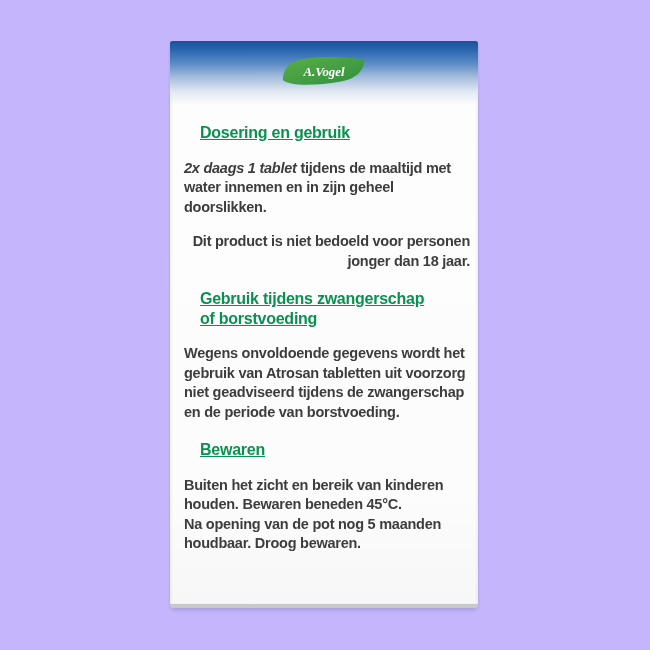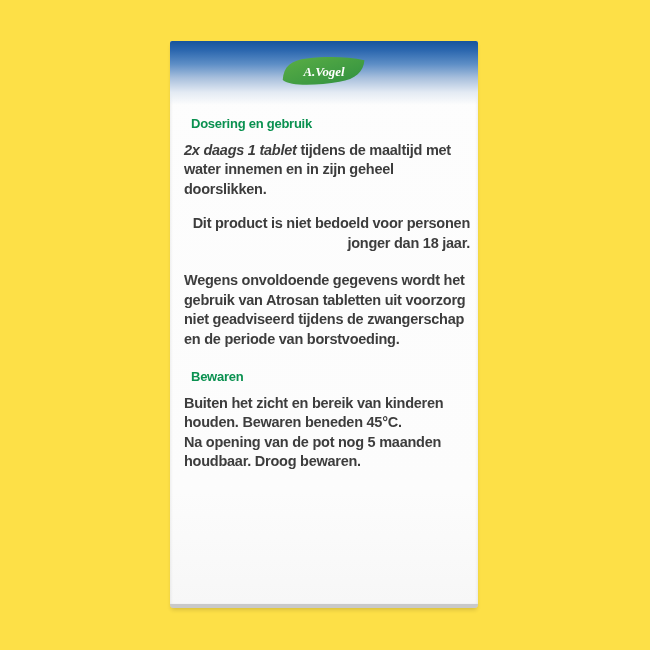--- a/index.html
+++ b/index.html
@@ -5,21 +5,21 @@
   html, body { margin: 0; padding: 0; }
   body {
     width: 650px; height: 650px;
     background: #ffffff;
     font-family: "Liberation Sans", sans-serif;
     overflow: hidden;
   }
   .scene {
     position: relative;
     width: 650px; height: 650px;
-    background: #fde047;
+    background: #c4b5fd;
   }
   .package {
     position: absolute;
     left: 170px; top: 41px;
     width: 308px; height: 563px;
     background: linear-gradient(180deg, #fdfdfd 0%, #fcfcfc 80%, #f7f7f7 100%);
     border-radius: 2px 2px 3px 3px;
     border-bottom: 4px solid #c9c9c9;
     box-shadow:
       inset 2px 0 3px -1px rgba(0,0,0,0.07),
@@ -56,26 +56,27 @@
     left: 14px; top: 66px;
     width: 286px;
     font-size: 14.5px;
     line-height: 19.5px;
     letter-spacing: -0.25px;
     color: var(--body-text, #3d3d3d);
   }
   .content section { margin: 0; }
   .content section + section { margin-top: 18px; }
   .content h2 {
-    margin: 7px;
-    font-size: 13px;
+    margin: 16px;
+    font-size: 16px;
     line-height: 19.5px;
     font-weight: bold;
     color: var(--heading-green, #0a9150);
     white-space: pre-line;
+    text-decoration: underline;
   }
   .content p {
     margin: 0;
     white-space: pre-line;
     font-weight: bold;
   }
   .content p + p { margin-top: 15px; text-align: right; }
   .content em { font-style: italic; }
 </style>
 </head>
@@ -101,20 +102,22 @@
 
       <section>
         <h2>Dosering en gebruik</h2>
         <p><em>2x daags 1 tablet</em><span> tijdens de maaltijd met
 water innemen en in zijn geheel doorslikken.</span></p>
         <p>Dit product is niet bedoeld voor personen
 jonger dan 18 jaar.</p>
       </section>
 
       <section>
+        <h2>Gebruik tijdens zwangerschap
+of borstvoeding</h2>
         <p>Wegens onvoldoende gegevens wordt het
 gebruik van Atrosan tabletten uit voorzorg
 niet geadviseerd tijdens de zwangerschap
 en de periode van borstvoeding.</p>
       </section>
 
       <section>
         <h2>Bewaren</h2>
         <p>Buiten het zicht en bereik van kinderen
 houden. Bewaren beneden 45°C.

